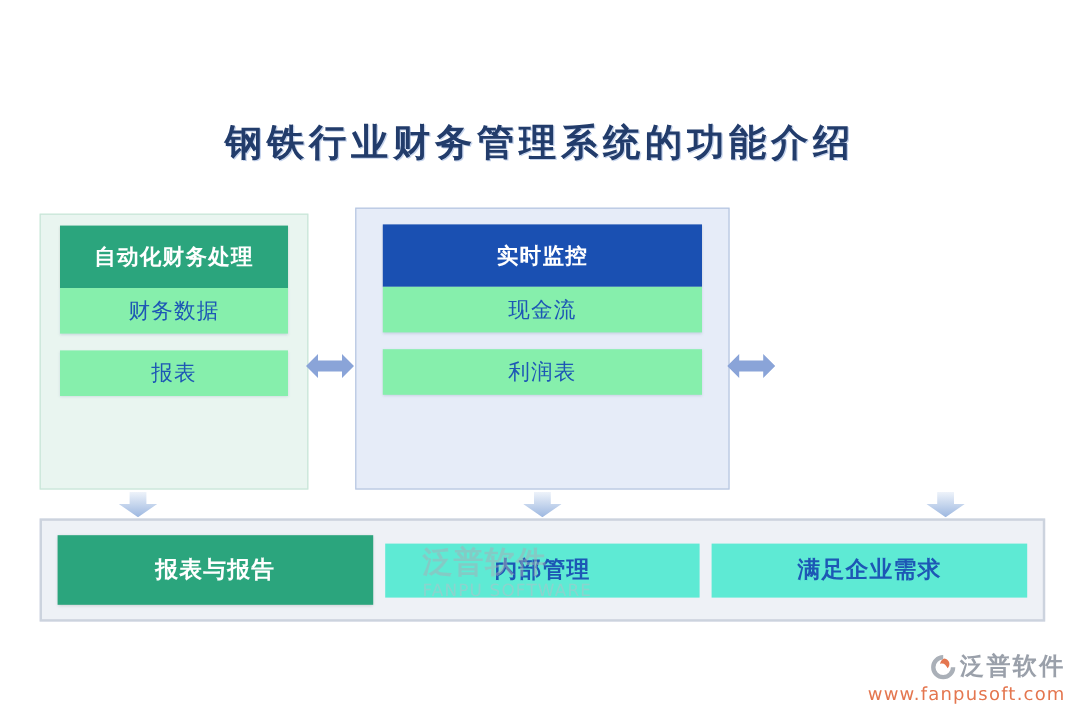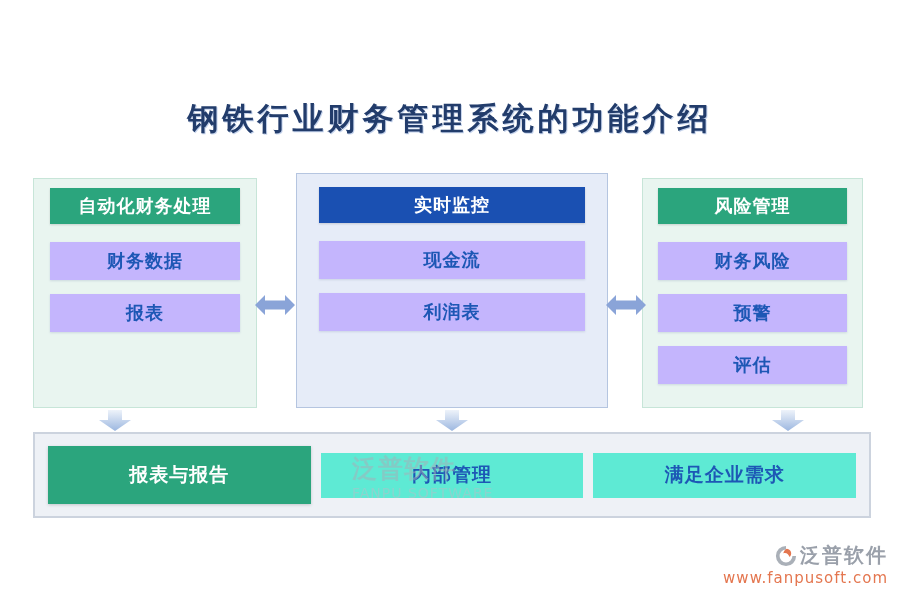--- a/index.html
+++ b/index.html
@@ -33,35 +33,34 @@
   }
   .col-blue {
     background:#e6ecf8;
     border:1px solid #b5c5e0;
   }
   .column-left  { left:33px;  top:178px; width:224px; height:230px; padding-top:9px; }
   .column-mid   { left:296px; top:173px; width:312px; height:235px; padding-top:13px; }
   .column-right { left:642px; top:178px; width:221px; height:230px; padding-top:9px; }
 
   .col-header {
-    width:86%; height:36px;
+    width:86%; height:52px;
     display:flex; align-items:center; justify-content:center;
     color:#ffffff; font-weight:bold; font-size:18px;
     letter-spacing:1px;
-    margin-bottom:18px;
     box-shadow:0 1px 2px rgba(0,0,0,.15);
   }
   .hdr-green { background:#2ba57d; }
   .hdr-blue  { background:#1a50b2; }
 
   .col-item {
     width:86%; height:38px;
-    background:#c4b5fd;
+    background:#86efac;
     display:flex; align-items:center; justify-content:center;
-    color:#1d57b5; font-weight:bold; font-size:18px;
+    color:#1d57b5; font-weight:normal; font-size:18px;
     letter-spacing:1px;
     margin-bottom:14px;
     box-shadow:0 1px 2px rgba(120,140,170,.25);
   }
 
   
   .h-arrow { position:absolute; width:40px; height:22px; }
   .h-arrow-1 { left:255px; top:294px; }
   .h-arrow-2 { left:606px; top:294px; }
 
@@ -138,26 +137,20 @@
     <div class="col-item">财务数据</div>
     <div class="col-item">报表</div>
   </div>
 
   <div class="column column-mid col-blue">
     <div class="col-header hdr-blue">实时监控</div>
     <div class="col-item">现金流</div>
     <div class="col-item">利润表</div>
   </div>
 
-  <div class="column column-right col-green">
-    <div class="col-header hdr-green">风险管理</div>
-    <div class="col-item">财务风险</div>
-    <div class="col-item">预警</div>
-    <div class="col-item">评估</div>
-  </div>
 
   <svg class="h-arrow h-arrow-1" viewBox="0 0 40 22">
     <polygon points="0,11 10,1 10,6.5 30,6.5 30,1 40,11 30,21 30,15.5 10,15.5 10,21" fill="#8aa4d8"></polygon>
   </svg>
   <svg class="h-arrow h-arrow-2" viewBox="0 0 40 22">
     <polygon points="0,11 10,1 10,6.5 30,6.5 30,1 40,11 30,21 30,15.5 10,15.5 10,21" fill="#8aa4d8"></polygon>
   </svg>
 
   <svg class="d-arrow d-arrow-1" viewBox="0 0 32 21">
     <defs>

